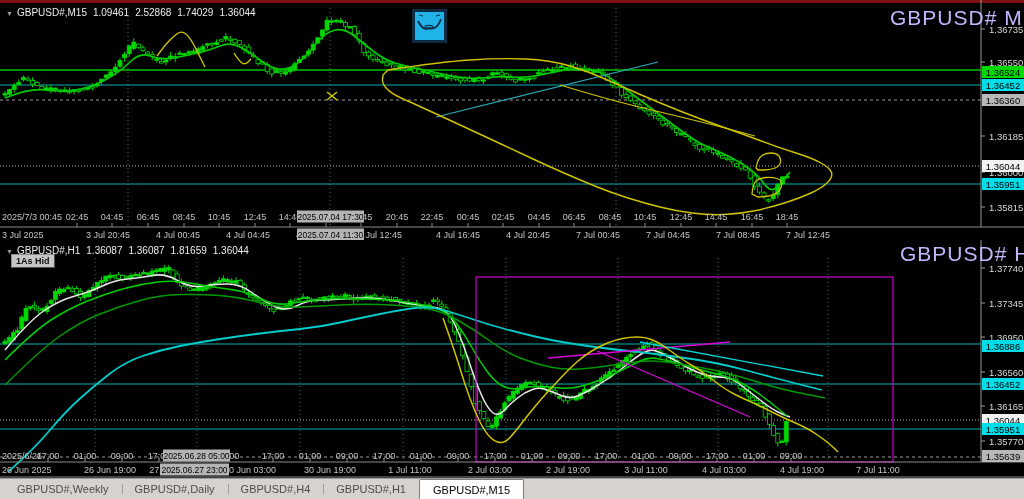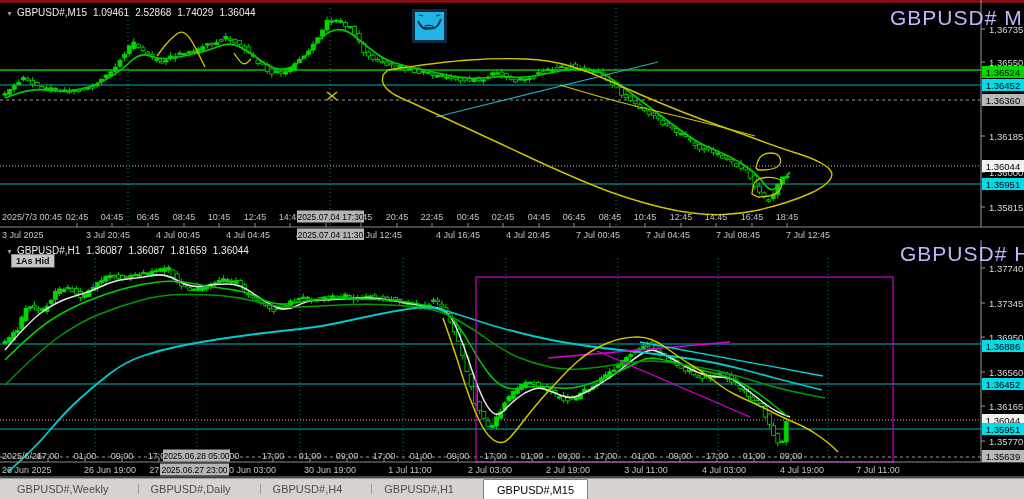--- a/index.html
+++ b/index.html
@@ -13,21 +13,21 @@
   .ohlc .tri{color:#9a9a9a;font-size:7px;margin-right:4px;}
   .ohlc span{margin-right:6px;}
   .watermark{position:absolute;font-size:21px;color:#c4b5fd;letter-spacing:1px;z-index:2;white-space:nowrap;margin-left:38px;}
   .ea-btn{position:absolute;left:11px;background:#c6c6c6;border:1px solid #8a8a8a;
     border-right-color:#4e4e4e;border-bottom-color:#4e4e4e;color:#111;font-size:9px;
     font-weight:bold;padding:1px 4px;z-index:6;white-space:nowrap;}
   .blue-icon{position:absolute;left:412px;top:9px;width:35px;height:34px;background:#1fb3e8;
     border:3px solid #0e2b44;z-index:9;}
   .blue-icon svg{display:block;}
   .tabbar{position:absolute;left:0;top:478px;width:1024px;height:21px;background:#d6d3ce;
-    border-top:1px solid #9a9a9a;display:flex;align-items:flex-end;padding-left:4px;z-index:10;gap:16px;}
+    border-top:1px solid #9a9a9a;display:flex;align-items:flex-end;padding-left:4px;z-index:10;}
   .tab{position:relative;font-size:11px;color:#4c4c4c;padding:3px 13px 4px;height:19px;
     white-space:nowrap;cursor:default;}
   .tab:not(.active):not(:first-child)::before{content:'';position:absolute;left:0;top:4px;
     bottom:5px;width:1px;background:#9e9e9e;}
   .tab.active{background:#fff;color:#000;border:1px solid #7f7f7f;border-bottom:none;
     border-radius:2px 2px 0 0;height:20px;padding-top:4px;}
 </style>
 </head>
 <body>
 

